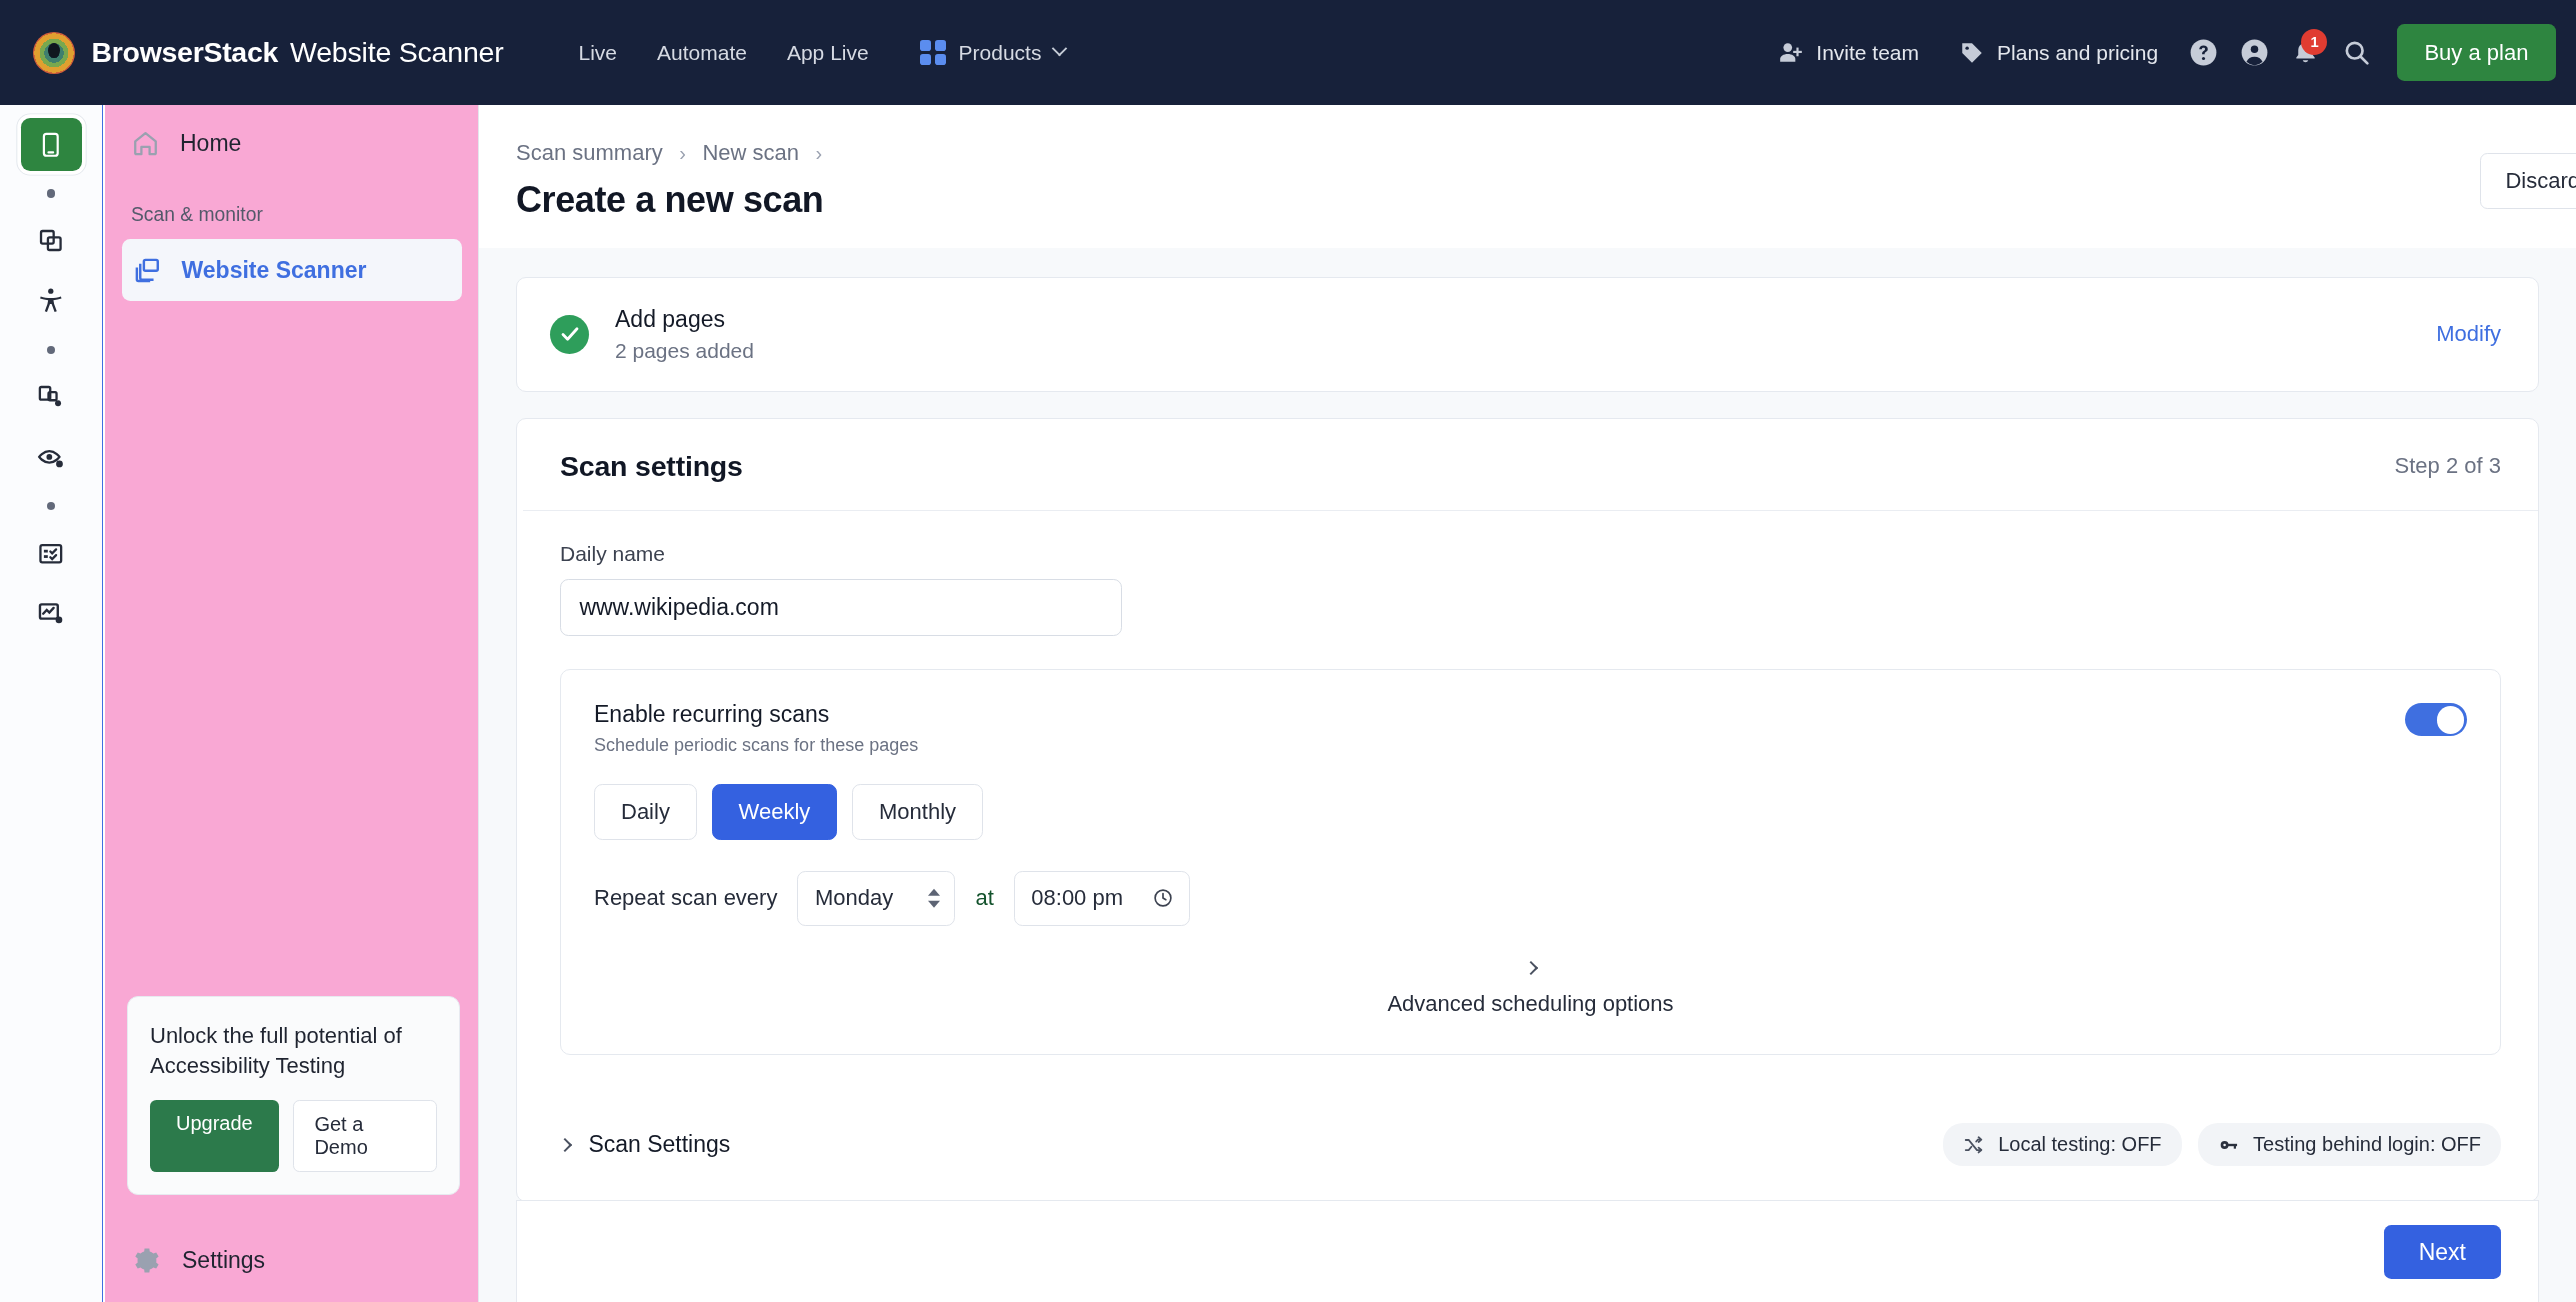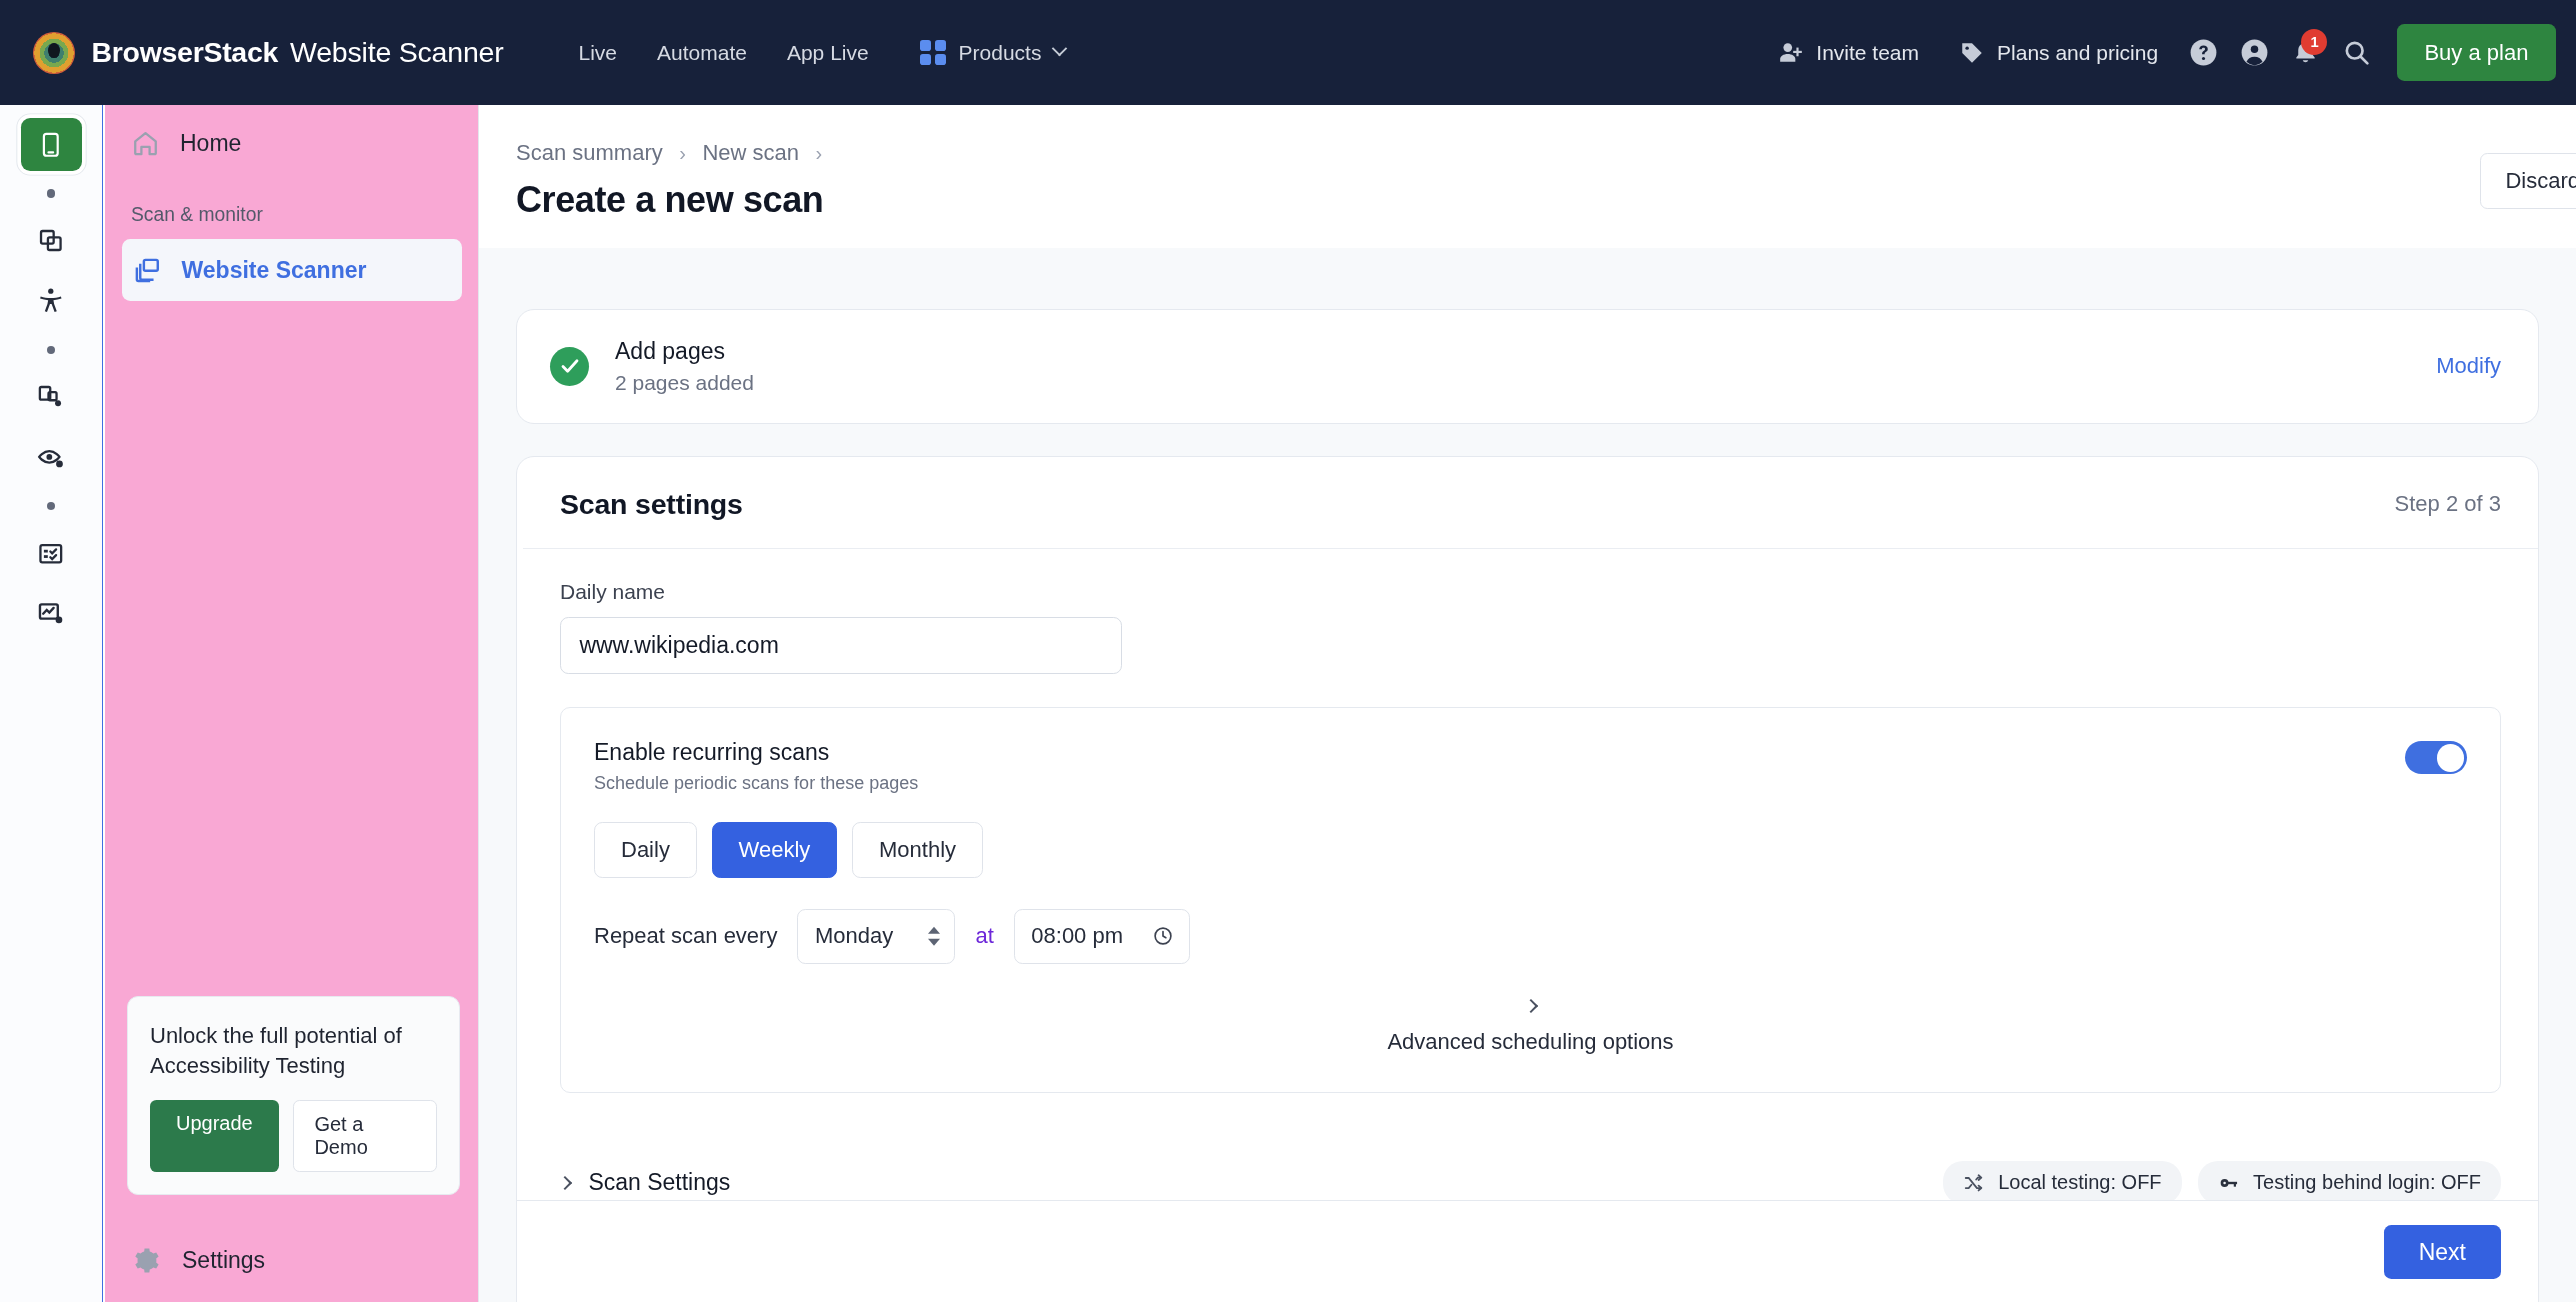--- a/index.html
+++ b/index.html
@@ -79,21 +79,21 @@
   .main { position: absolute; top: 105px; left: 479px; width: 2097px; height: 1198px; background: #ffffff; }
   .page-head { padding: 35px 0 0 37px; position: relative; height: 143px; }
   .crumbs { display: flex; align-items: center; gap: 16.5px; }
   .crumb { font-size: 22px; color: #6b7283; cursor: pointer; }
   .crumb-sep { color: #9aa1b0; font-size: 20px; }
   .page-title { font-size: 36px; font-weight: bold; color: #111725; margin-top: 13px; letter-spacing: -0.4px; }
   .discard-btn { position: absolute; right: -29px; top: 48px; background: #fff; border: 0.9px solid #dfe3ea; border-radius: 7.3px; font-size: 22px; color: #262c3a; padding: 13.8px 24px; cursor: pointer; white-space: nowrap; }
 
   .canvas { position: absolute; top: 143px; left: 0; width: 2097px; height: 1055px; background: #f7f9fb; padding: 29px 37px 0 37px; }
 
-  .card { background: #fff; border: 0.9px solid #e5e9ef; border-radius: 18px; margin-top: 32px; }
+  .card { background: #fff; border: 0.9px solid #e5e9ef; border-radius: 10px; }
   .card-addpages { display: flex; align-items: center; padding: 27.6px 33px; margin-bottom: 26px; position: relative; }
   .check-circle { width: 39px; height: 39px; border-radius: 50%; background: #2e9e5b; display: flex; align-items: center; justify-content: center; flex: 0 0 auto; }
   .addpages-text { margin-left: 26px; }
   .addpages-title { font-size: 23px; color: #141a27; font-weight: 500; }
   .addpages-sub { font-size: 21px; color: #6b7283; margin-top: 6.4px; }
   .modify-link { position: absolute; right: 37px; top: 50%; transform: translateY(-50%); color: #3f6fe0; font-size: 22px; font-weight: 500; cursor: pointer; }
 
   .card-settings { padding: 0 0 0 6px; }
   .settings-head { display: flex; align-items: center; justify-content: space-between; padding: 31px 37px 27.6px 37px; border-bottom: 0.9px solid #eaedf2; }
   .settings-title { font-size: 28.5px; font-weight: bold; color: #111725; letter-spacing: -0.2px; }
@@ -114,21 +114,21 @@
   .freq-chip.sel { background: #3461e0; border-color: #3461e0; color: #fff; }
 
   .repeat-row { display: flex; align-items: center; gap: 20px; margin-top: 31px; }
   .repeat-label { font-size: 22px; color: #262c3a; }
   .select-box { position: relative; width: 158px; height: 55px; border: 0.9px solid #dfe3ea; border-radius: 8.3px; background: #fff; display: flex; align-items: center; padding: 0 16.5px; cursor: pointer; }
   .select-box span { font-size: 22px; color: #262c3a; }
   .spin { position: absolute; right: 14.7px; top: 50%; transform: translateY(-50%); display: flex; flex-direction: column; gap: 4.6px; }
   .spin i { display: block; width: 0; height: 0; border-left: 6.4px solid transparent; border-right: 6.4px solid transparent; }
   .spin i.up { border-bottom: 7.3px solid #5d6474; }
   .spin i.dn { border-top: 7.3px solid #5d6474; }
-  .at-label { font-size: 22px; color: #6d28d9; }
+  .at-label { font-size: 22px; color: #14532d; }
   .time-box { position: relative; width: 176px; height: 55px; border: 0.9px solid #dfe3ea; border-radius: 8.3px; background: #fff; display: flex; align-items: center; padding: 0 16.5px; cursor: pointer; }
   .time-box span { font-size: 22px; color: #262c3a; }
 
   .adv-row { display: flex; align-items: center; gap: 18.4px; margin-top: 37px; cursor: pointer; flex-direction: column; }
   .adv-row span { font-size: 22px; color: #262c3a; }
   .chev-r { width: 10px; height: 10px; border-right: 2.4px solid #4a5160; border-top: 2.4px solid #4a5160; transform: rotate(45deg); }
 
   .scan-settings-row { display: flex; align-items: center; margin: 37px 0 0 0; padding: 31px 37px 35px 37px; }
   .ss-left { display: flex; align-items: center; gap: 18.4px; cursor: pointer; }
   .ss-left span { font-size: 23px; color: #141a27; font-weight: 500; }

